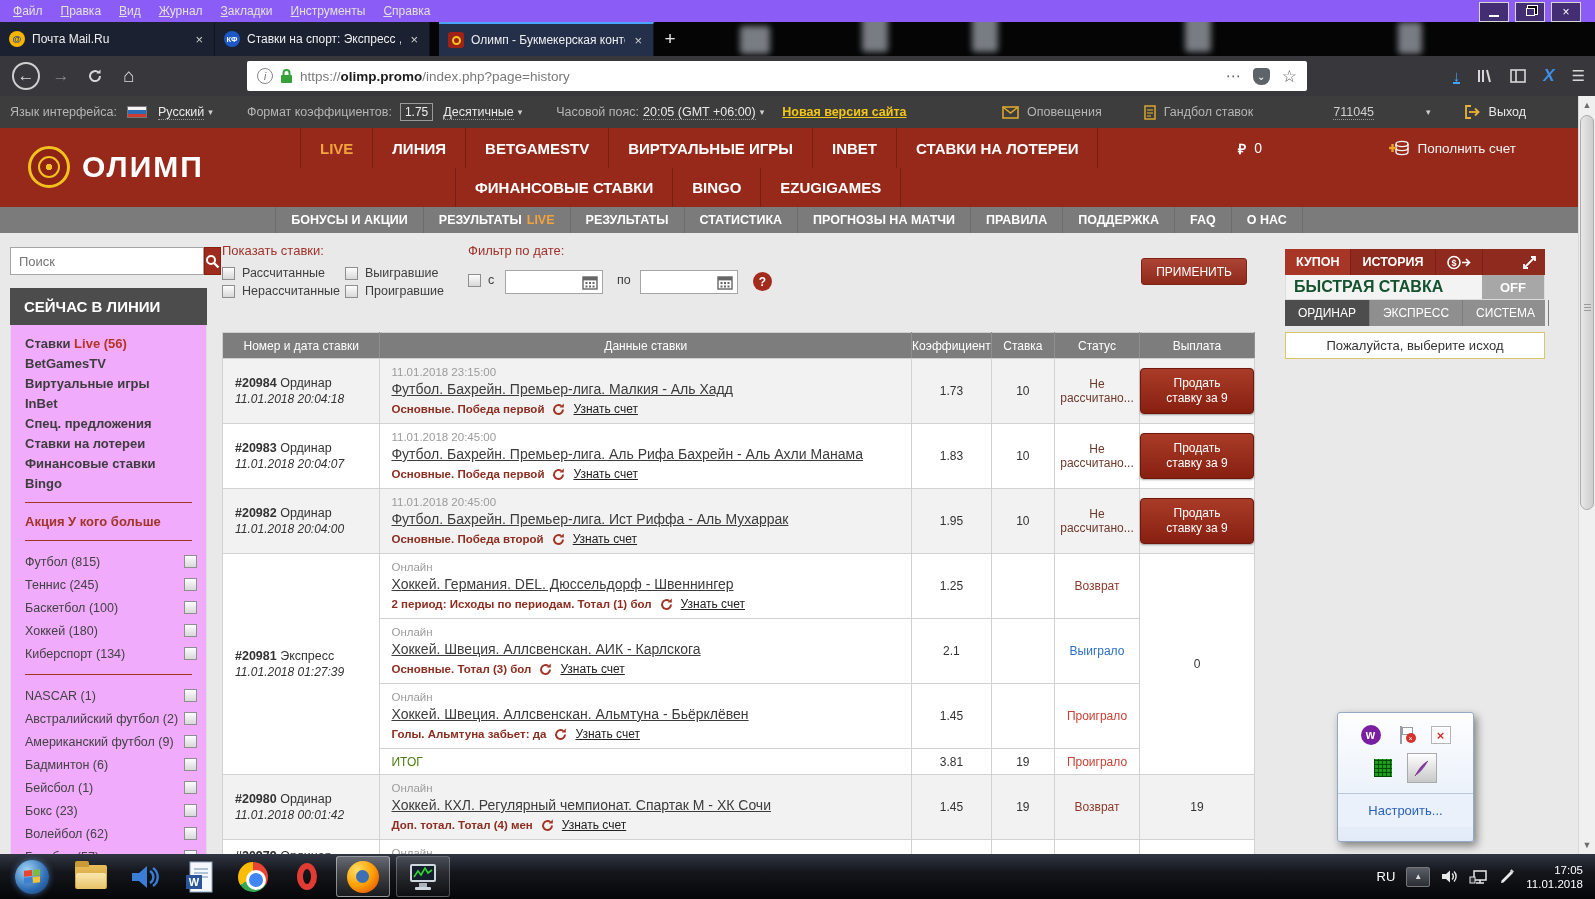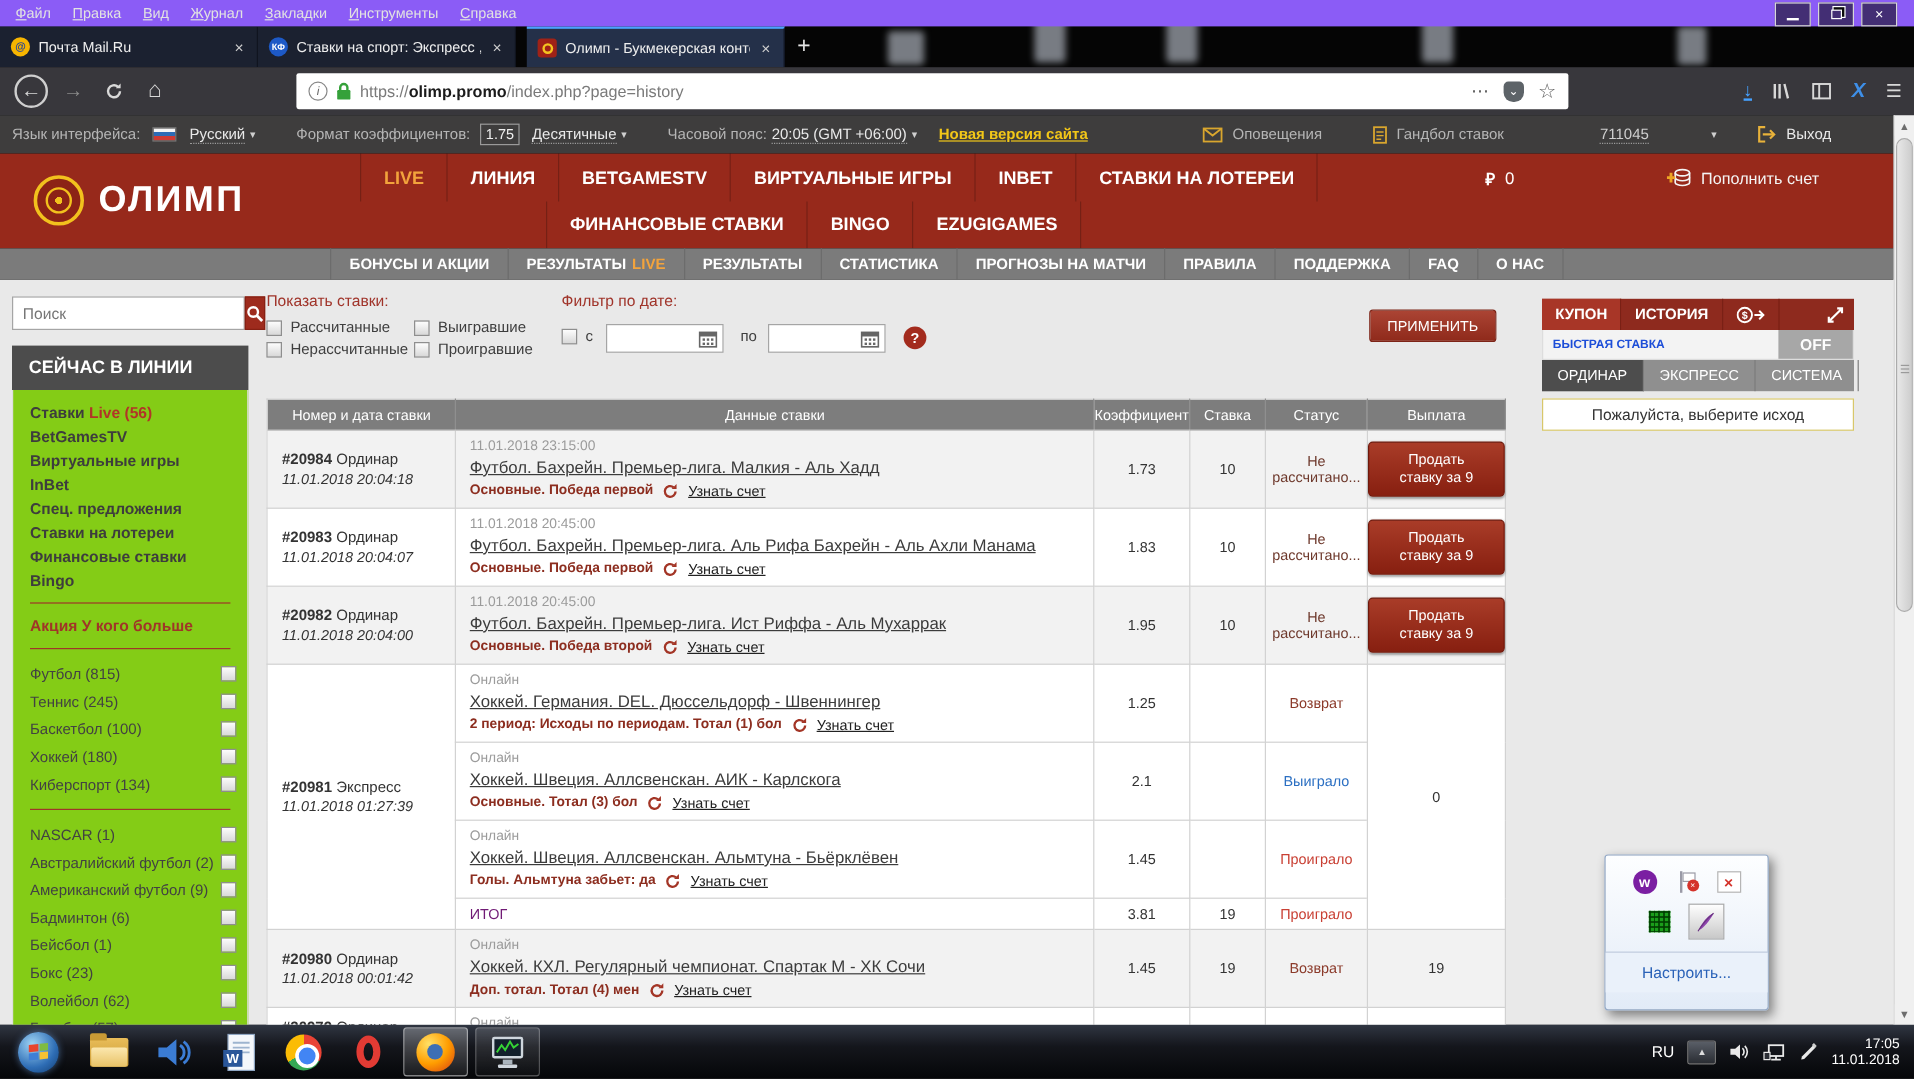--- a/index.html
+++ b/index.html
@@ -74,21 +74,21 @@
 
   
   .content{position:absolute;top:233px;left:0;right:0;bottom:45px;background:#e9e9e9;overflow:hidden;z-index:2;}
 
   
   .sidebar{position:absolute;left:10px;top:14px;width:197px;}
   .searchrow{display:flex;}
   .searchrow input{flex:1;height:28px;border:1px solid #a5a5a5;padding:0 8px;font-size:13px;font-family:inherit;color:#444;}
   .searchbtn{width:36px;height:28px;background:#9e2b1d;border:1px solid #862013;display:flex;align-items:center;justify-content:center;}
   .side-head{margin-top:13px;height:37px;background:#4c4c4c;color:#fff;font-weight:bold;font-size:15px;display:flex;align-items:center;padding-left:14px;}
-  .side-panel{background:#84cc16;border:1px solid #dedede;border-top:none;padding:8px 0 6px;}
+  .side-panel{background:#f0abfc;border:1px solid #dedede;border-top:none;padding:8px 0 6px;}
   .side-link{padding:2.5px 14px;font-weight:bold;font-size:13px;color:#3d3d3d;}
   .side-link .hl{color:#b23527;}
   .side-div{border-top:1px solid #a03528;margin:9px 14px;}
   .promo-link{color:#a03528;font-weight:bold;font-size:13px;padding:2px 14px;}
   .sport-row{display:flex;align-items:center;justify-content:space-between;padding:4.5px 9px 4.5px 14px;font-size:12.5px;color:#424242;}
   .cb{width:13px;height:13px;border:1px solid #8e8e8e;background:linear-gradient(180deg,#fdfdfd,#d8d8d8);display:inline-block;flex:none;}
 
   
   .f-label{position:absolute;color:#a0342a;font-size:13px;}
   .f-check{position:absolute;display:flex;align-items:center;gap:7px;font-size:12.5px;color:#3e3e3e;}
@@ -111,30 +111,30 @@
   .market-row{margin-top:3px;display:flex;align-items:center;gap:8px;}
   .leg-market{color:#8c2d1f;font-weight:bold;font-size:11.5px;}
   .know-score{color:#222;text-decoration:underline;font-size:12px;}
   td.c-coef,td.c-stake,td.c-status,td.c-pay{text-align:center;}
   .st-pending{color:#6e392c;}
   .st-return{color:#8b3a2a;}
   .st-won{color:#2b6fc2;}
   .st-lost{color:#c94034;}
   .sell-btn{width:114px;min-height:46px;background:linear-gradient(#a93c28,#871f10);border:1px solid #6f180b;border-radius:4px;color:#fff;font-size:12px;line-height:15px;padding:5px 24px;font-family:inherit;box-shadow:0 1px 2px rgba(0,0,0,.35);}
   tr.itog-row td{height:26px;padding:3px 11px;}
-  td.itog{color:#701a75;}
+  td.itog{color:#4d7c0f;}
 
   
   .coupon{position:absolute;left:1285px;top:16px;width:260px;}
   .cp-head{height:26px;background:#8e2a1e;display:flex;align-items:center;color:#fff;}
   .cp-tab{height:100%;display:flex;align-items:center;padding:0 11px;font-weight:bold;font-size:12.5px;border-right:1px solid #7a2015;}
   .cp-tab.active{background:#a83627;}
   .cp-expand{margin-left:auto;padding-right:8px;}
   .cp-quick{height:25px;background:#f3f3f3;border:1px solid #ddd;border-top:none;display:flex;align-items:center;}
-  .cp-quick-label{font-weight:bold;font-size:10px;color:#1d4ed8;padding-left:8px;}
+  .cp-quick-label{font-weight:bold;font-size:16px;color:#14532d;padding-left:8px;}
   .cp-off{margin-left:auto;width:62px;height:100%;background:#a7a7a7;color:#fdfdfd;font-weight:bold;font-size:13px;display:flex;align-items:center;justify-content:center;}
   .cp-types{height:26px;background:#8f8f8f;display:flex;color:#fff;font-size:12px;}
   .cp-type{height:100%;display:flex;align-items:center;padding:0 13px;border-right:1px solid #7d7d7d;}
   .cp-type.active{background:#4d4d4d;}
   .cp-msg{margin-top:6px;height:27px;background:#fff;border:1px solid #d8c76a;display:flex;align-items:center;justify-content:center;font-size:13px;color:#333;}
 
   
   .langbar{position:absolute;left:1337px;top:479px;width:137px;height:130px;background:linear-gradient(#fdfeff,#e2ebf7);border:1px solid #93a9c7;border-radius:3px;box-shadow:3px 4px 9px rgba(0,0,0,.45);z-index:9;padding-top:12px;}
   .lb-row{display:flex;justify-content:center;align-items:center;gap:15px;margin-bottom:8px;}
   .lb-swirl{width:20px;height:20px;border-radius:50%;background:#7b1fa2;color:#fff;font-weight:bold;font-size:12px;display:flex;align-items:center;justify-content:center;}

